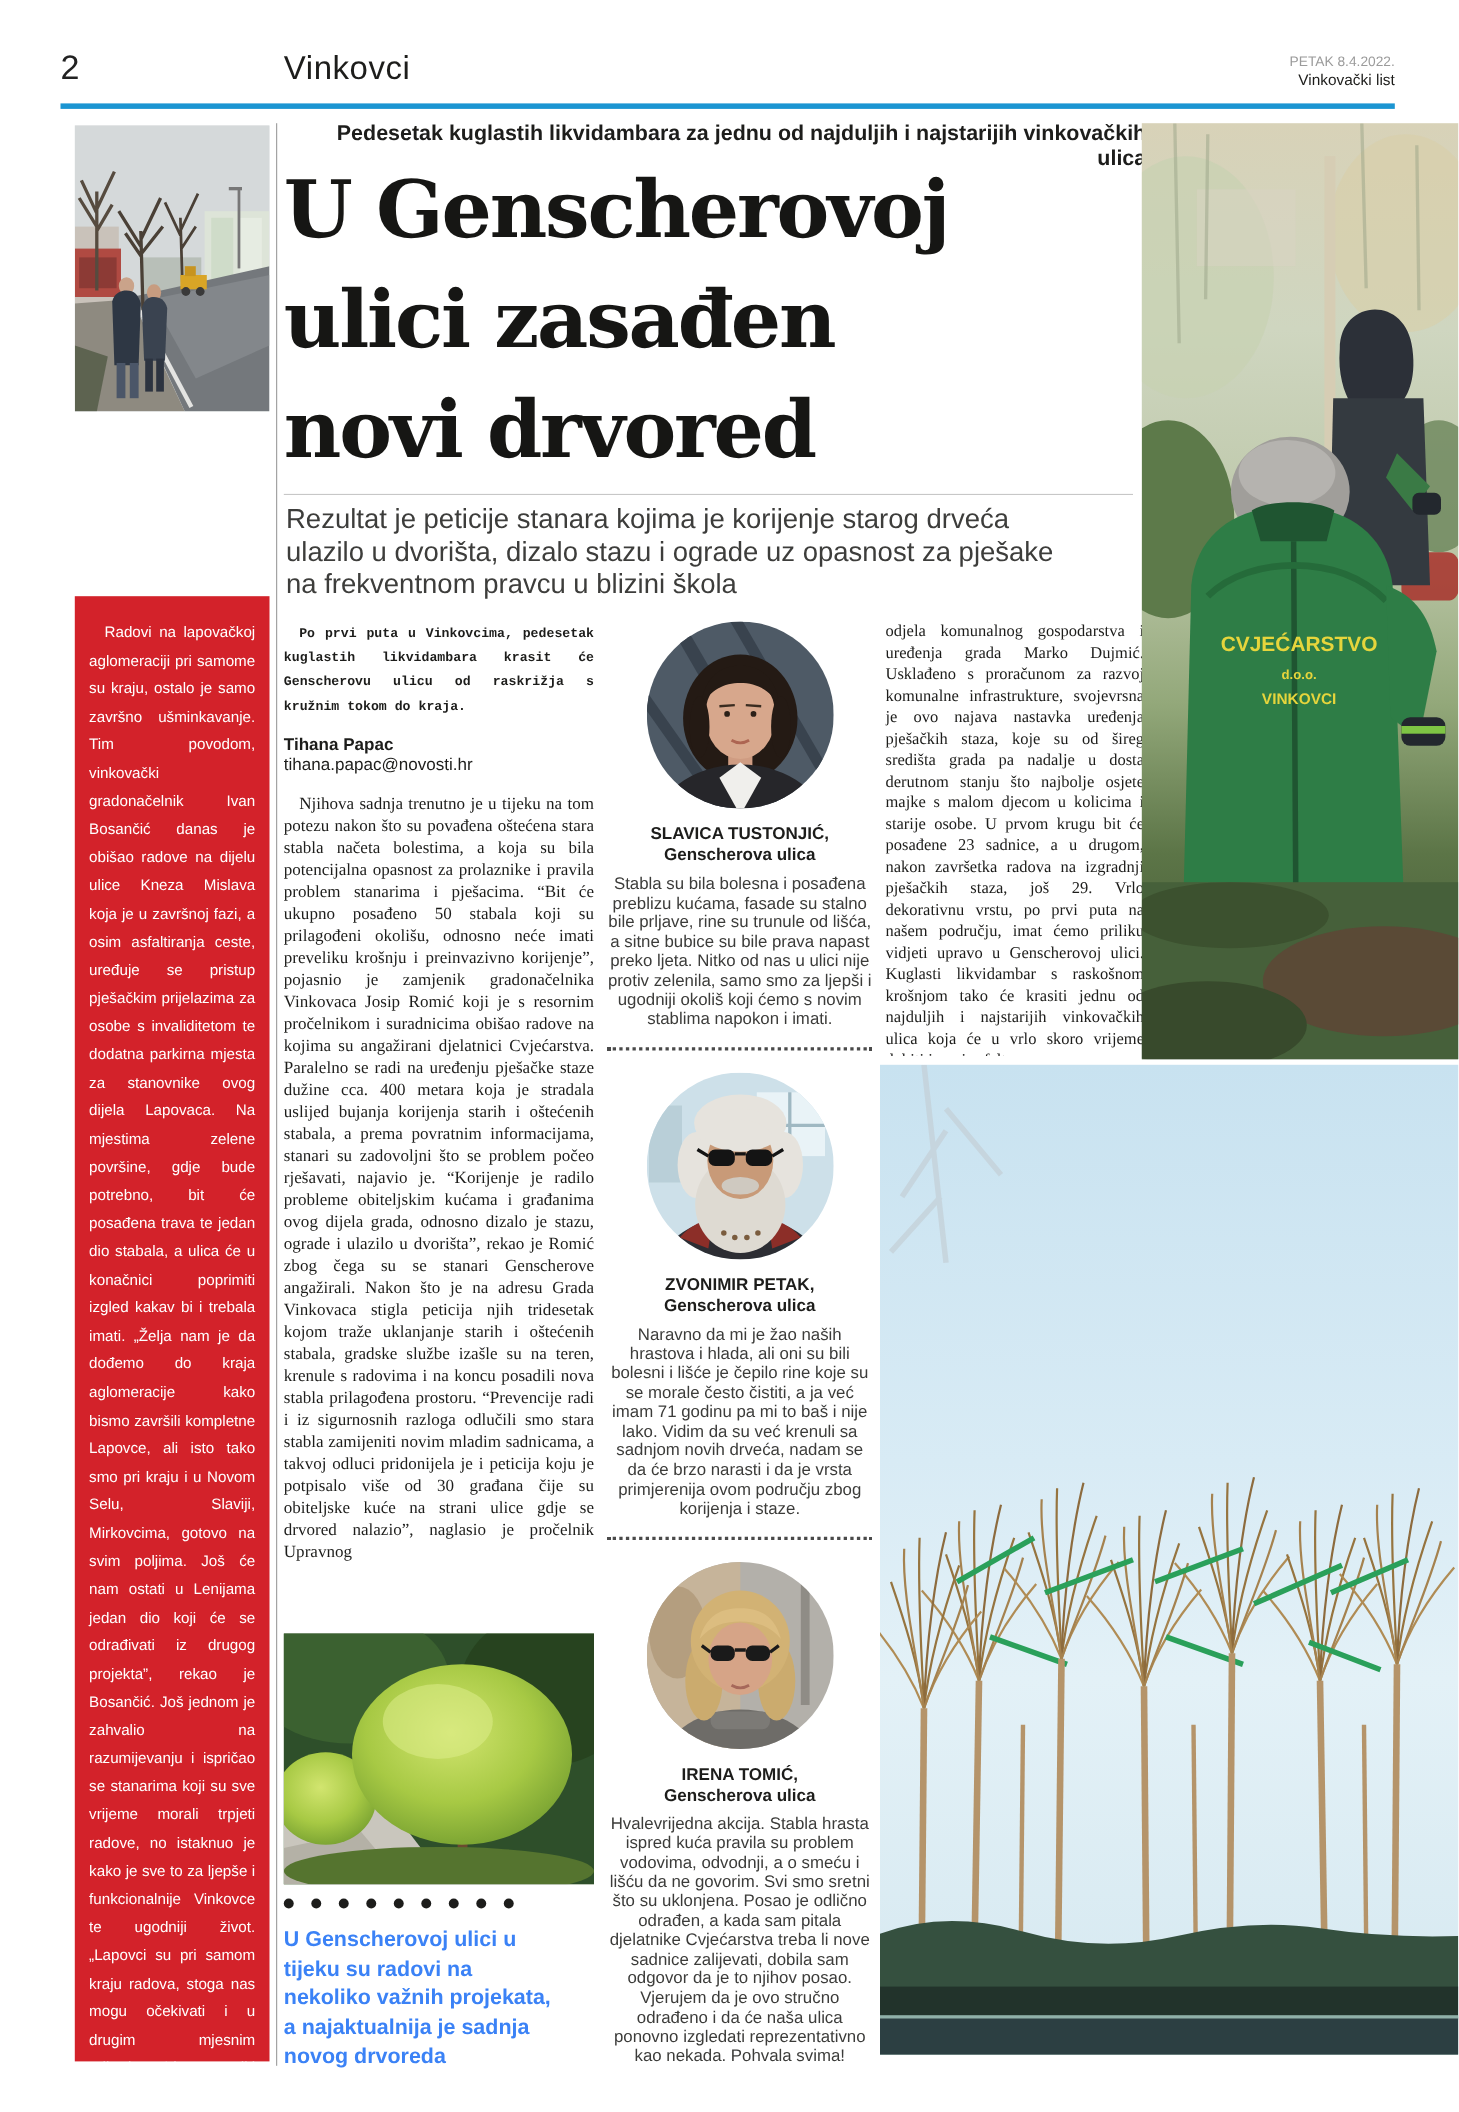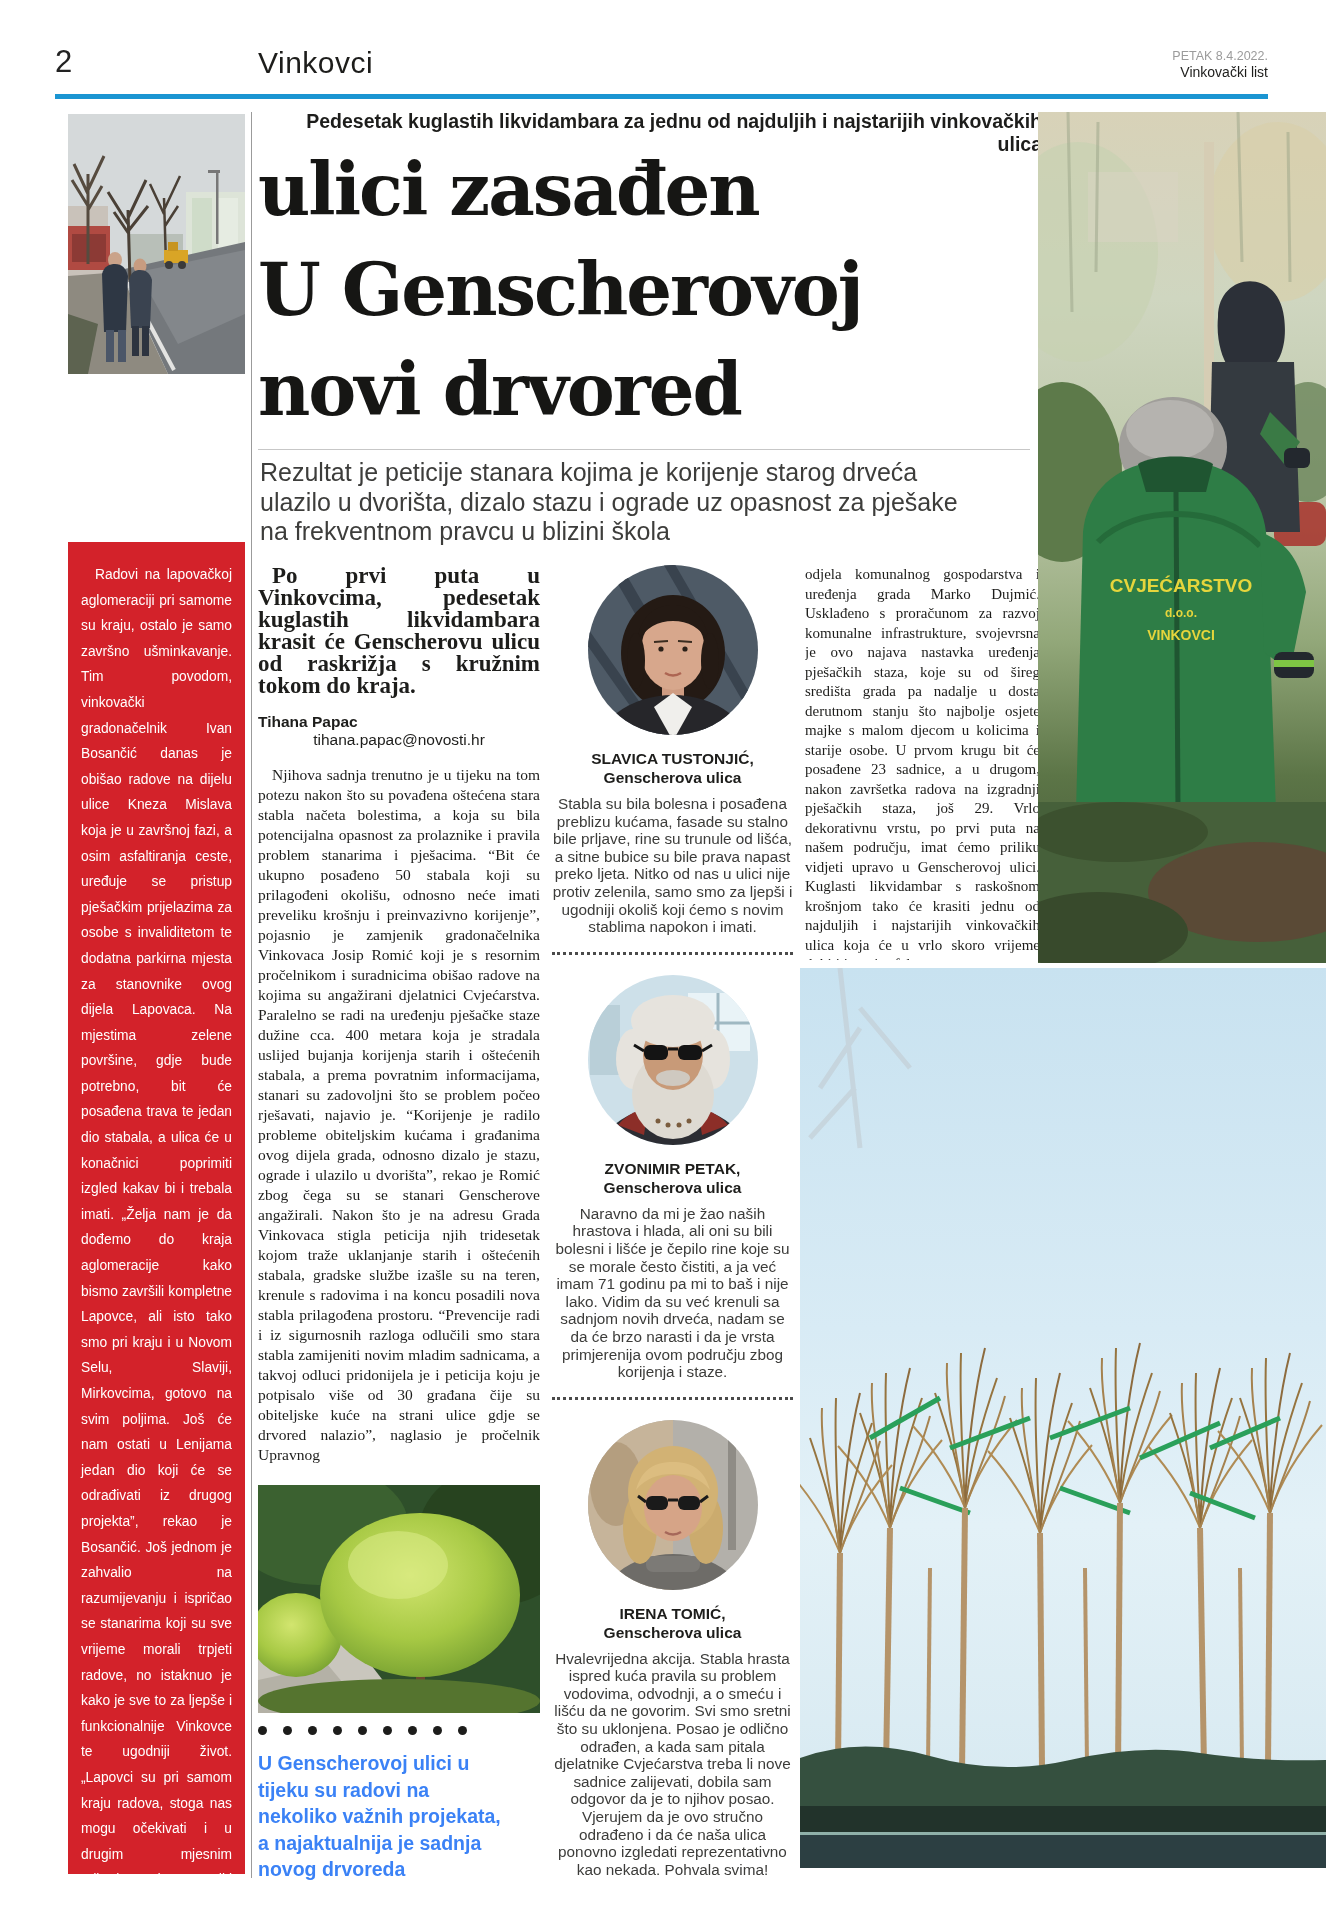--- a/index.html
+++ b/index.html
@@ -23,23 +23,23 @@
   .vdiv{position:absolute;left:251px;top:112px;width:1px;height:1766px;background:#9b9b9b;}
 
   
   .kicker{position:absolute;left:262px;top:110px;width:780px;font-weight:bold;font-size:19.5px;color:#1d1d1b;text-align:right;}
   .headline{position:absolute;left:258px;top:140px;width:800px;font-family:"DejaVu Serif","Liberation Serif",serif;font-weight:bold;font-size:72px;line-height:100px;letter-spacing:-2px;color:#161614;}
   .headline span{display:block;}
   .lead-rule{position:absolute;left:258px;top:449px;width:772px;height:1px;background:#c7c7c7;}
   .lead{position:absolute;left:260px;top:458px;width:700px;font-size:25px;line-height:29.5px;color:#3d3d3b;}
 
   .colA{position:absolute;left:258px;top:565px;width:282px;}
-  .intro{font-family:Liberation Serif, serif;font-weight:bold;font-size:23px;line-height:22px;text-align:justify;margin:0;text-indent:14px;}
+  .intro{font-family:Liberation Mono, monospace;font-weight:bold;font-size:12px;line-height:22px;text-align:justify;margin:0;text-indent:14px;}
   .byline-name{margin-top:16px;font-weight:bold;font-size:15.5px;}
-  .byline-email{font-size:15.5px;text-align:center;}
+  .byline-email{font-size:15.5px;}
   .bodyA{margin-top:16px;font-family:"Liberation Serif","DejaVu Serif",serif;font-size:15.5px;line-height:20px;text-align:justify;text-indent:14px;height:730px;overflow:hidden;hyphens:auto;}
 
   .photo-tree{position:absolute;left:258px;top:1485px;width:282px;height:228px;overflow:hidden;background:#31531f;}
   .dots-row{position:absolute;left:258px;top:1726px;width:230px;display:flex;gap:16px;}
   .dot{width:9px;height:9px;border-radius:50%;background:#1d1d1b;}
   .caption{position:absolute;left:258px;top:1750px;width:252px;font-weight:bold;font-size:19.5px;line-height:26.5px;color:#3b82f6;}
 
   
   .colB{position:absolute;left:550px;top:565px;width:245px;text-align:center;}
   .portrait{width:170px;height:170px;border-radius:50%;overflow:hidden;margin:0 auto;}
@@ -109,22 +109,22 @@
 
   <div class="red-box">
     <p>Radovi na lapovačkoj aglomeraciji pri samome su kraju, ostalo je samo završno ušminkavanje. Tim povodom, vinkovački gradonačelnik Ivan Bosančić danas je obišao radove na dijelu ulice Kneza Mislava koja je u završnoj fazi, a osim asfaltiranja ceste, uređuje se pristup pješačkim prijelazima za osobe s invaliditetom te dodatna parkirna mjesta za stanovnike ovog dijela Lapovaca. Na mjestima zelene površine, gdje bude potrebno, bit će posađena trava te jedan dio stabala, a ulica će u konačnici poprimiti izgled kakav bi i trebala imati. „Želja nam je da dođemo do kraja aglomeracije kako bismo završili kompletne Lapovce, ali isto tako smo pri kraju i u Novom Selu, Slaviji, Mirkovcima, gotovo na svim poljima. Još će nam ostati u Lenijama jedan dio koji će se odrađivati iz drugog projekta”, rekao je Bosančić. Još jednom je zahvalio na razumijevanju i ispričao se stanarima koji su sve vrijeme morali trpjeti radove, no istaknuo je kako je sve to za ljepše i funkcionalnije Vinkovce te ugodniji život. „Lapovci su pri samom kraju radova, stoga nas mogu očekivati i u drugim mjesnim odborima. Idemo urediti sve onako kako to treba izgledati da ta ujednačena komunalna infrastruktura bude na području cijeloga grada”, najavio je. F.K.</p>
   </div>
 
   <div class="vdiv"></div>
 
   <div class="kicker">Pedesetak kuglastih likvidambara za jednu od najduljih i najstarijih vinkovačkih ulica</div>
 
   <div class="headline">
+    <span>U Genscherovoj</span>
     <span>ulici zasađen</span>
-    <span>U Genscherovoj</span>
     <span>novi drvored</span>
   </div>
 
   <div class="lead-rule"></div>
   <div class="lead">Rezultat je peticije stanara kojima je korijenje starog drveća ulazilo u dvorišta, dizalo stazu i ograde uz opasnost za pješake na frekventnom pravcu u blizini škola</div>
 
   <div class="colA">
     <p class="intro">Po prvi puta u Vinkovcima, pedesetak kuglastih likvidambara krasit će Genscherovu ulicu od raskrižja s kružnim tokom do kraja.</p>
     <div class="byline-name">Tihana Papac</div>
     <div class="byline-email">tihana.papac@novosti.hr</div>

